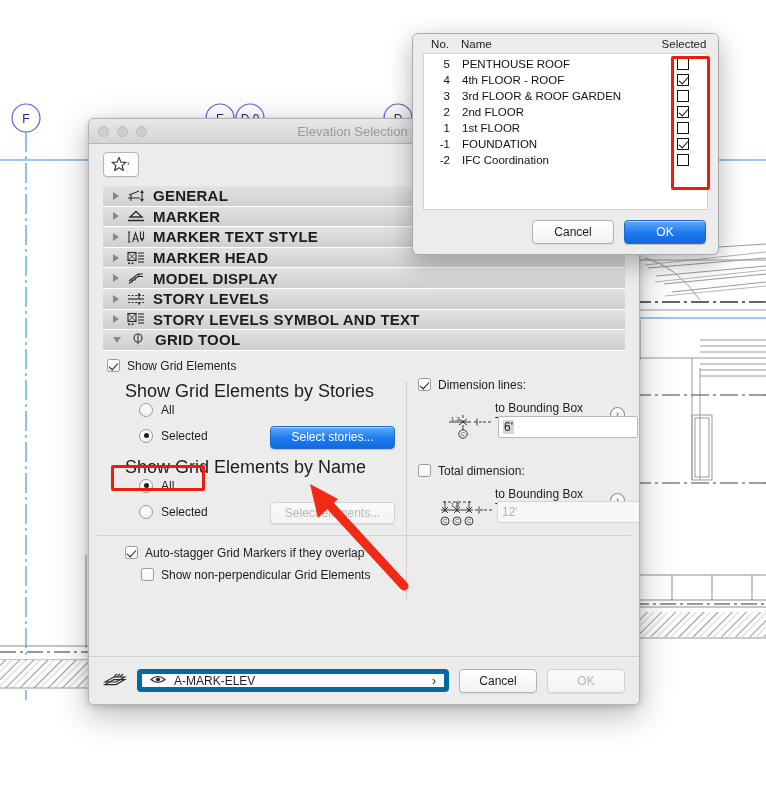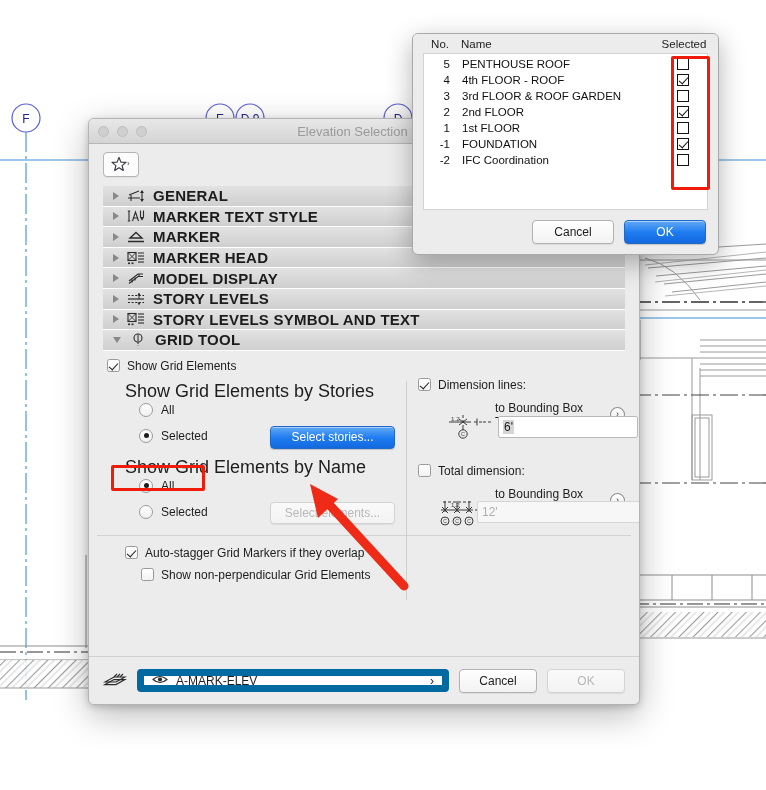--- a/index.html
+++ b/index.html
@@ -118,21 +118,21 @@
     font-size:9px;color:#333; line-height:1;
   }
   .toLabel{ font-size:12px; color:#1d1d1d; }
 
   
   .footer{
     flex:0 0 48px; border-top:1px solid #d0d0d0; position:relative;
     display:flex; align-items:center; padding:0 14px; gap:10px;
   }
   .layer-combo{
-    flex:1; height:23px; background:#fff; border:7px solid #0369a1; border-radius:4px;
+    flex:1; height:23px; background:#fff; border:5px solid #0369a1; border-radius:4px;
     display:flex; align-items:center; padding:0 8px; gap:8px; font-size:12px; color:#1d1d1d;
     box-shadow:inset 0 1px 1px rgba(0,0,0,.04);
   }
 
   
   #stories{
     position:absolute; left:412px; top:33px; width:307px; height:222px;
     background:#ececec; border:1px solid #a9a9a9; border-radius:6px;
     box-shadow:0 8px 26px rgba(0,0,0,.3); overflow:hidden;
     display:flex; flex-direction:column;
@@ -305,44 +305,44 @@
             <path d="M15 13 L17 10 L13 10 Z" fill="#2b2b2b"></path>
           </svg>
         </span>
         <span class="acc-label">GENERAL</span>
       </div>
 
       <div class="acc-row">
         <span class="tri"></span>
         <span class="acc-ico">
           <svg width="18" height="14" viewBox="0 0 18 14">
+            <path d="M3 8 L9 2.5 L15 8 Z" fill="none" stroke="#2b2b2b" stroke-width="1.3"></path>
+            <path d="M1 11.5 L17 11.5" stroke="#2b2b2b" stroke-width="1.6"></path>
+          </svg>
+        </span>
+        <span class="acc-label">MARKER</span>
+      </div>
+
+      <div class="acc-row">
+        <span class="tri"></span>
+        <span class="acc-ico">
+          <svg width="18" height="14" viewBox="0 0 18 14">
             <g stroke="#2b2b2b" stroke-width="1.1" fill="none">
               <path d="M2 2 L2 12"></path>
                 <path d="M.8 2 L3.2 2"></path>
                 <path d="M.8 12 L3.2 12"></path>
               <path d="M5.5 12 L8.5 3 L11.5 12"></path>
                 <path d="M6.6 9 L10.4 9"></path>
               <path d="M13.5 1.5 L13.5 8"></path>
                 <path d="M16.5 1.5 L16.5 8"></path>
             </g>
             <path d="M15 11.8 L12.9 8 L17.1 8 Z" fill="#2b2b2b"></path>
           </svg>
         </span>
         <span class="acc-label">MARKER TEXT STYLE</span>
-      </div>
-
-      <div class="acc-row">
-        <span class="tri"></span>
-        <span class="acc-ico">
-          <svg width="18" height="14" viewBox="0 0 18 14">
-            <path d="M3 8 L9 2.5 L15 8 Z" fill="none" stroke="#2b2b2b" stroke-width="1.3"></path>
-            <path d="M1 11.5 L17 11.5" stroke="#2b2b2b" stroke-width="1.6"></path>
-          </svg>
-        </span>
-        <span class="acc-label">MARKER</span>
       </div>
 
       <div class="acc-row">
         <span class="tri"></span>
         <span class="acc-ico">
           <svg width="18" height="14" viewBox="0 0 18 14">
             <rect x="1" y="1.5" width="8" height="8" fill="none" stroke="#2b2b2b" stroke-width="1.1"></rect>
             <path d="M1 1.5 L9 9.5 M9 1.5 L1 9.5" stroke="#2b2b2b" stroke-width=".9"></path>
             <g stroke="#2b2b2b" stroke-width="1.1">
               <path d="M11 2 L17 2"></path>
@@ -523,21 +523,21 @@
               <path d="M44 8.5 L44 15.5"></path>
               <path d="M49 12 L59 12" stroke-dasharray="3 2"></path>
             </g>
             <text x="16" y="9" font-size="6.2" fill="#3a3a3a" font-family="Liberation Sans, sans-serif">1.2</text>
             <text x="10" y="25.3" font-size="5.2" fill="#3a3a3a" text-anchor="middle" font-family="Liberation Sans, sans-serif">C</text>
             <text x="22" y="25.3" font-size="5.2" fill="#3a3a3a" text-anchor="middle" font-family="Liberation Sans, sans-serif">C</text>
             <text x="34" y="25.3" font-size="5.2" fill="#3a3a3a" text-anchor="middle" font-family="Liberation Sans, sans-serif">C</text>
           </svg>
         </span>
 
-        <div class="tfield dis" style="position:absolute; left:374px; top:142px; width:163px; height:22px;">
+        <div class="tfield dis" style="position:absolute; left:394px; top:142px; width:163px; height:22px;">
           <span>12'</span>
         </div>
 
         <div class="hsep" style="top:176px; left:-6px; right:-6px;"></div>
 
         <label class="chk" style="position:absolute; left:22px; top:187px;">
           <span class="box on"></span>
           <span>Auto-stagger Grid Markers if they overlap</span>
         </label>
 

